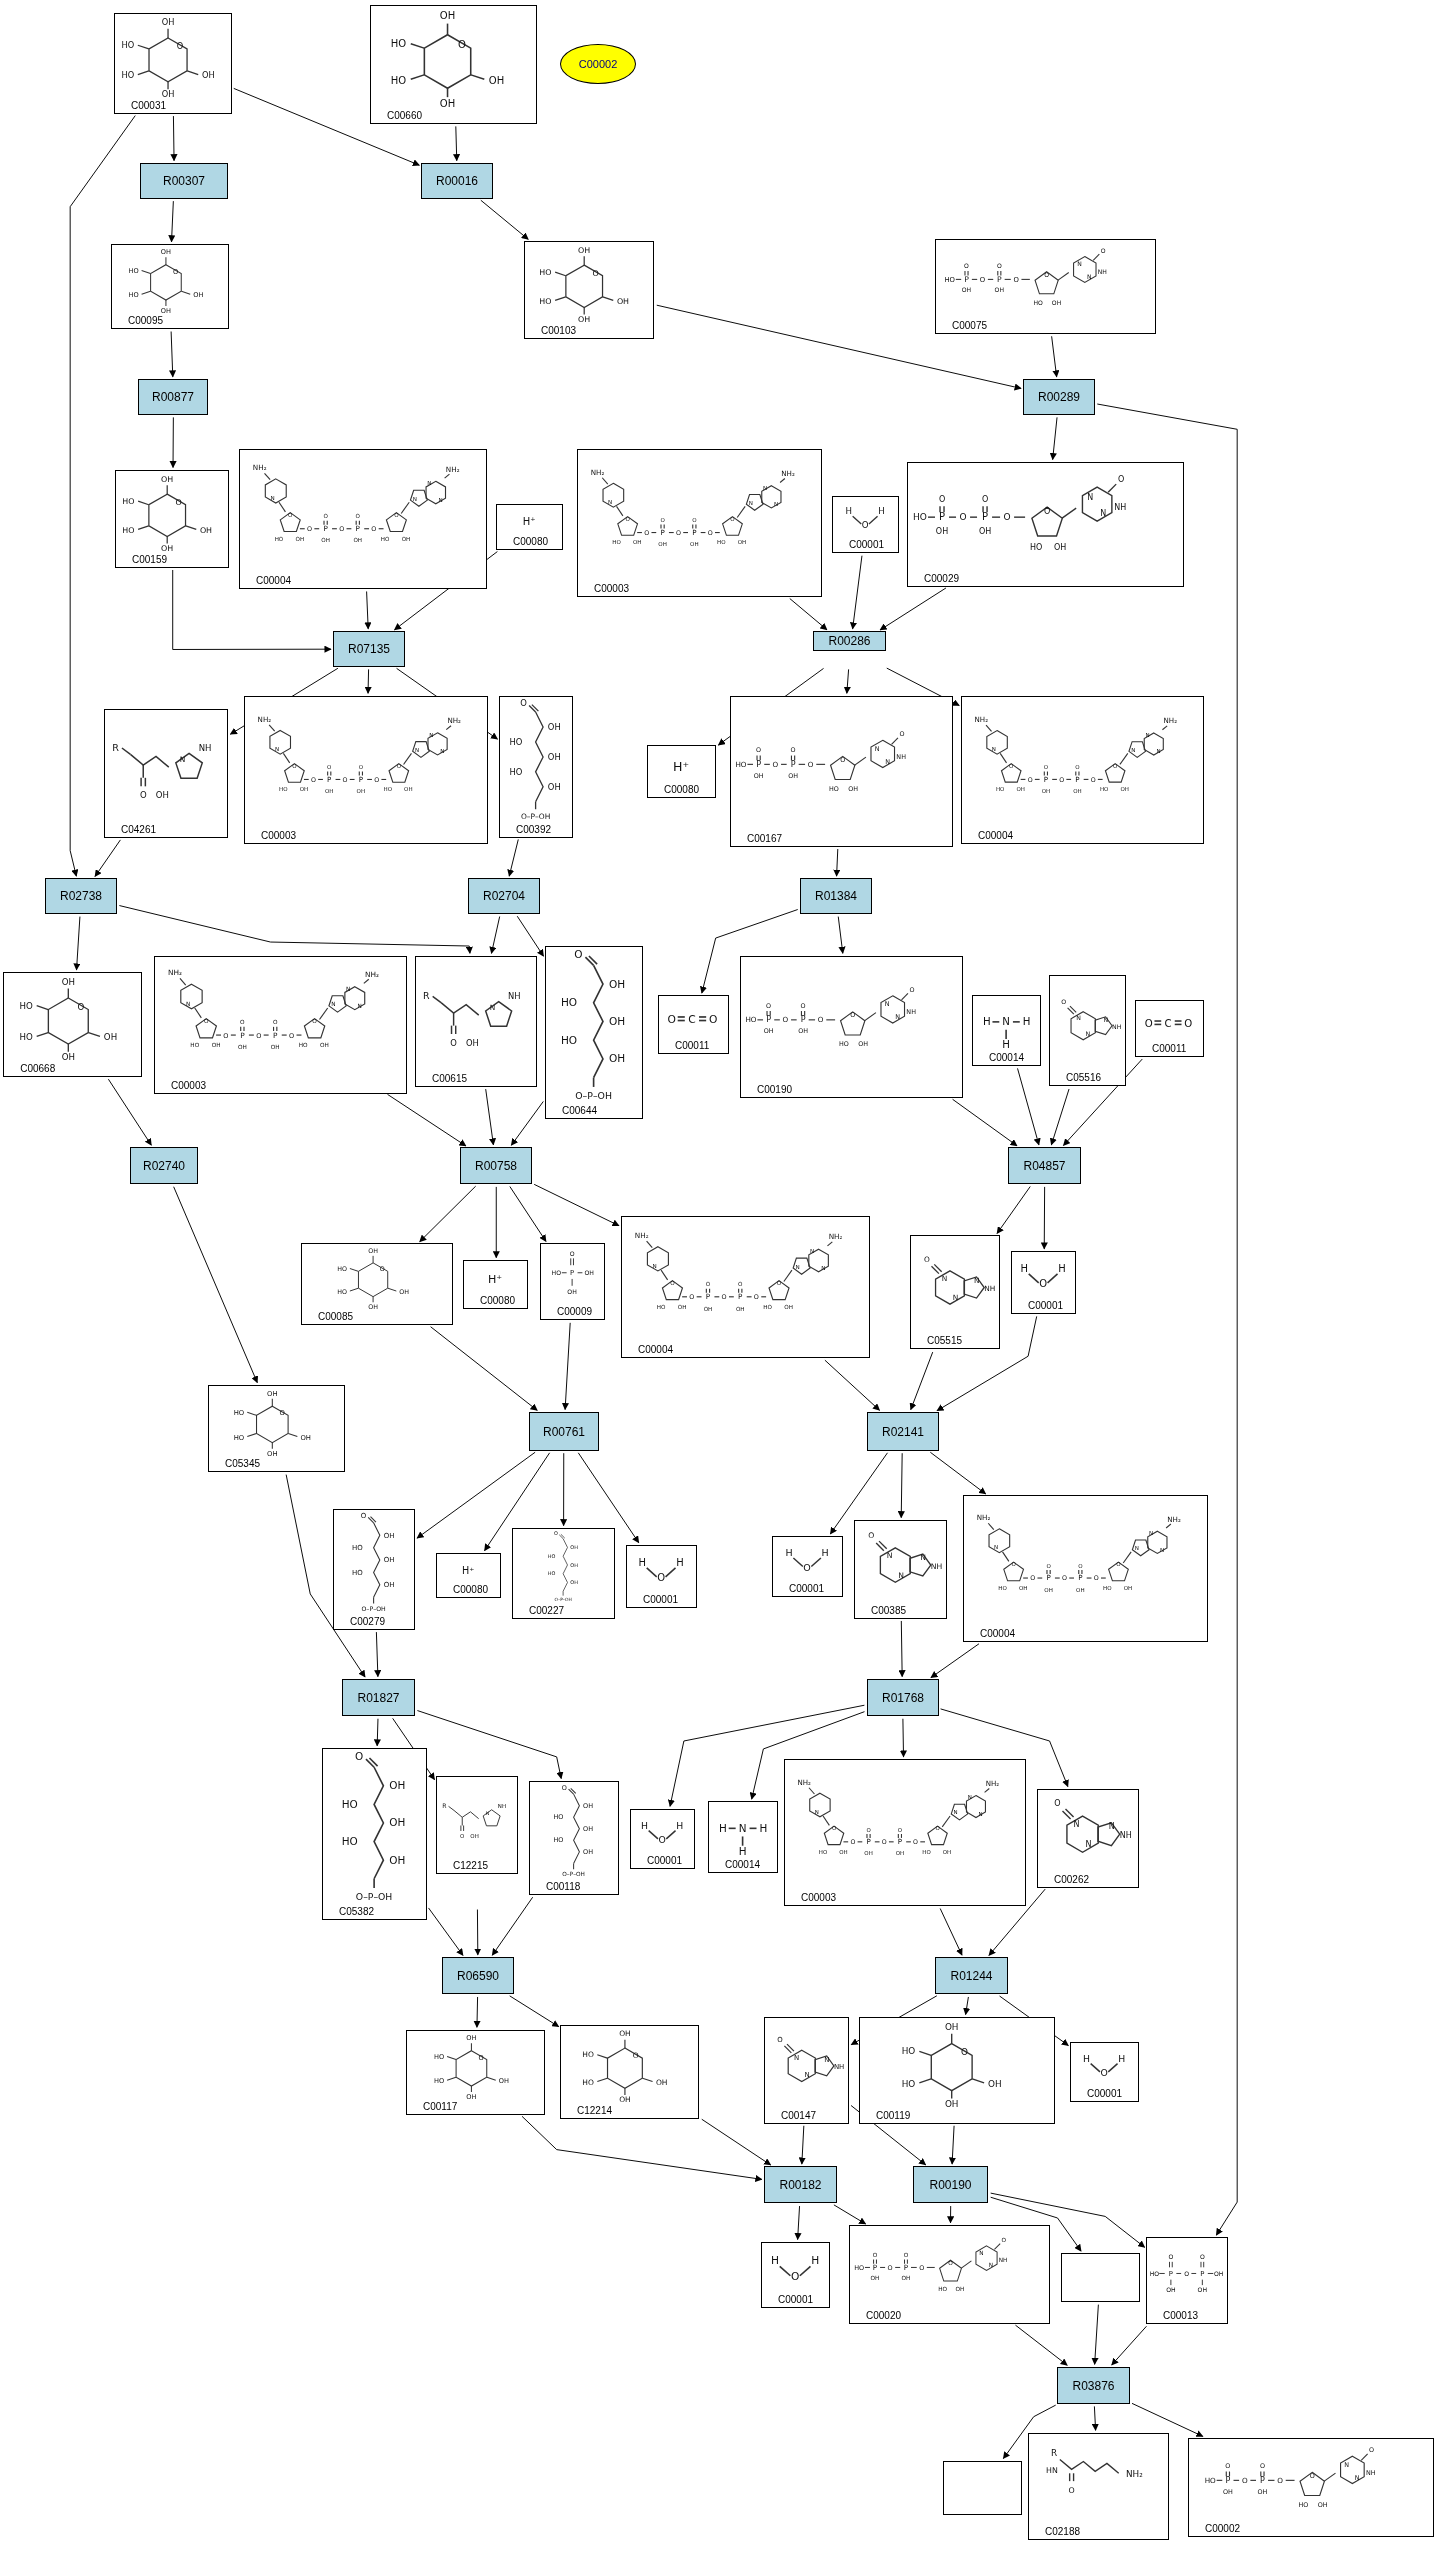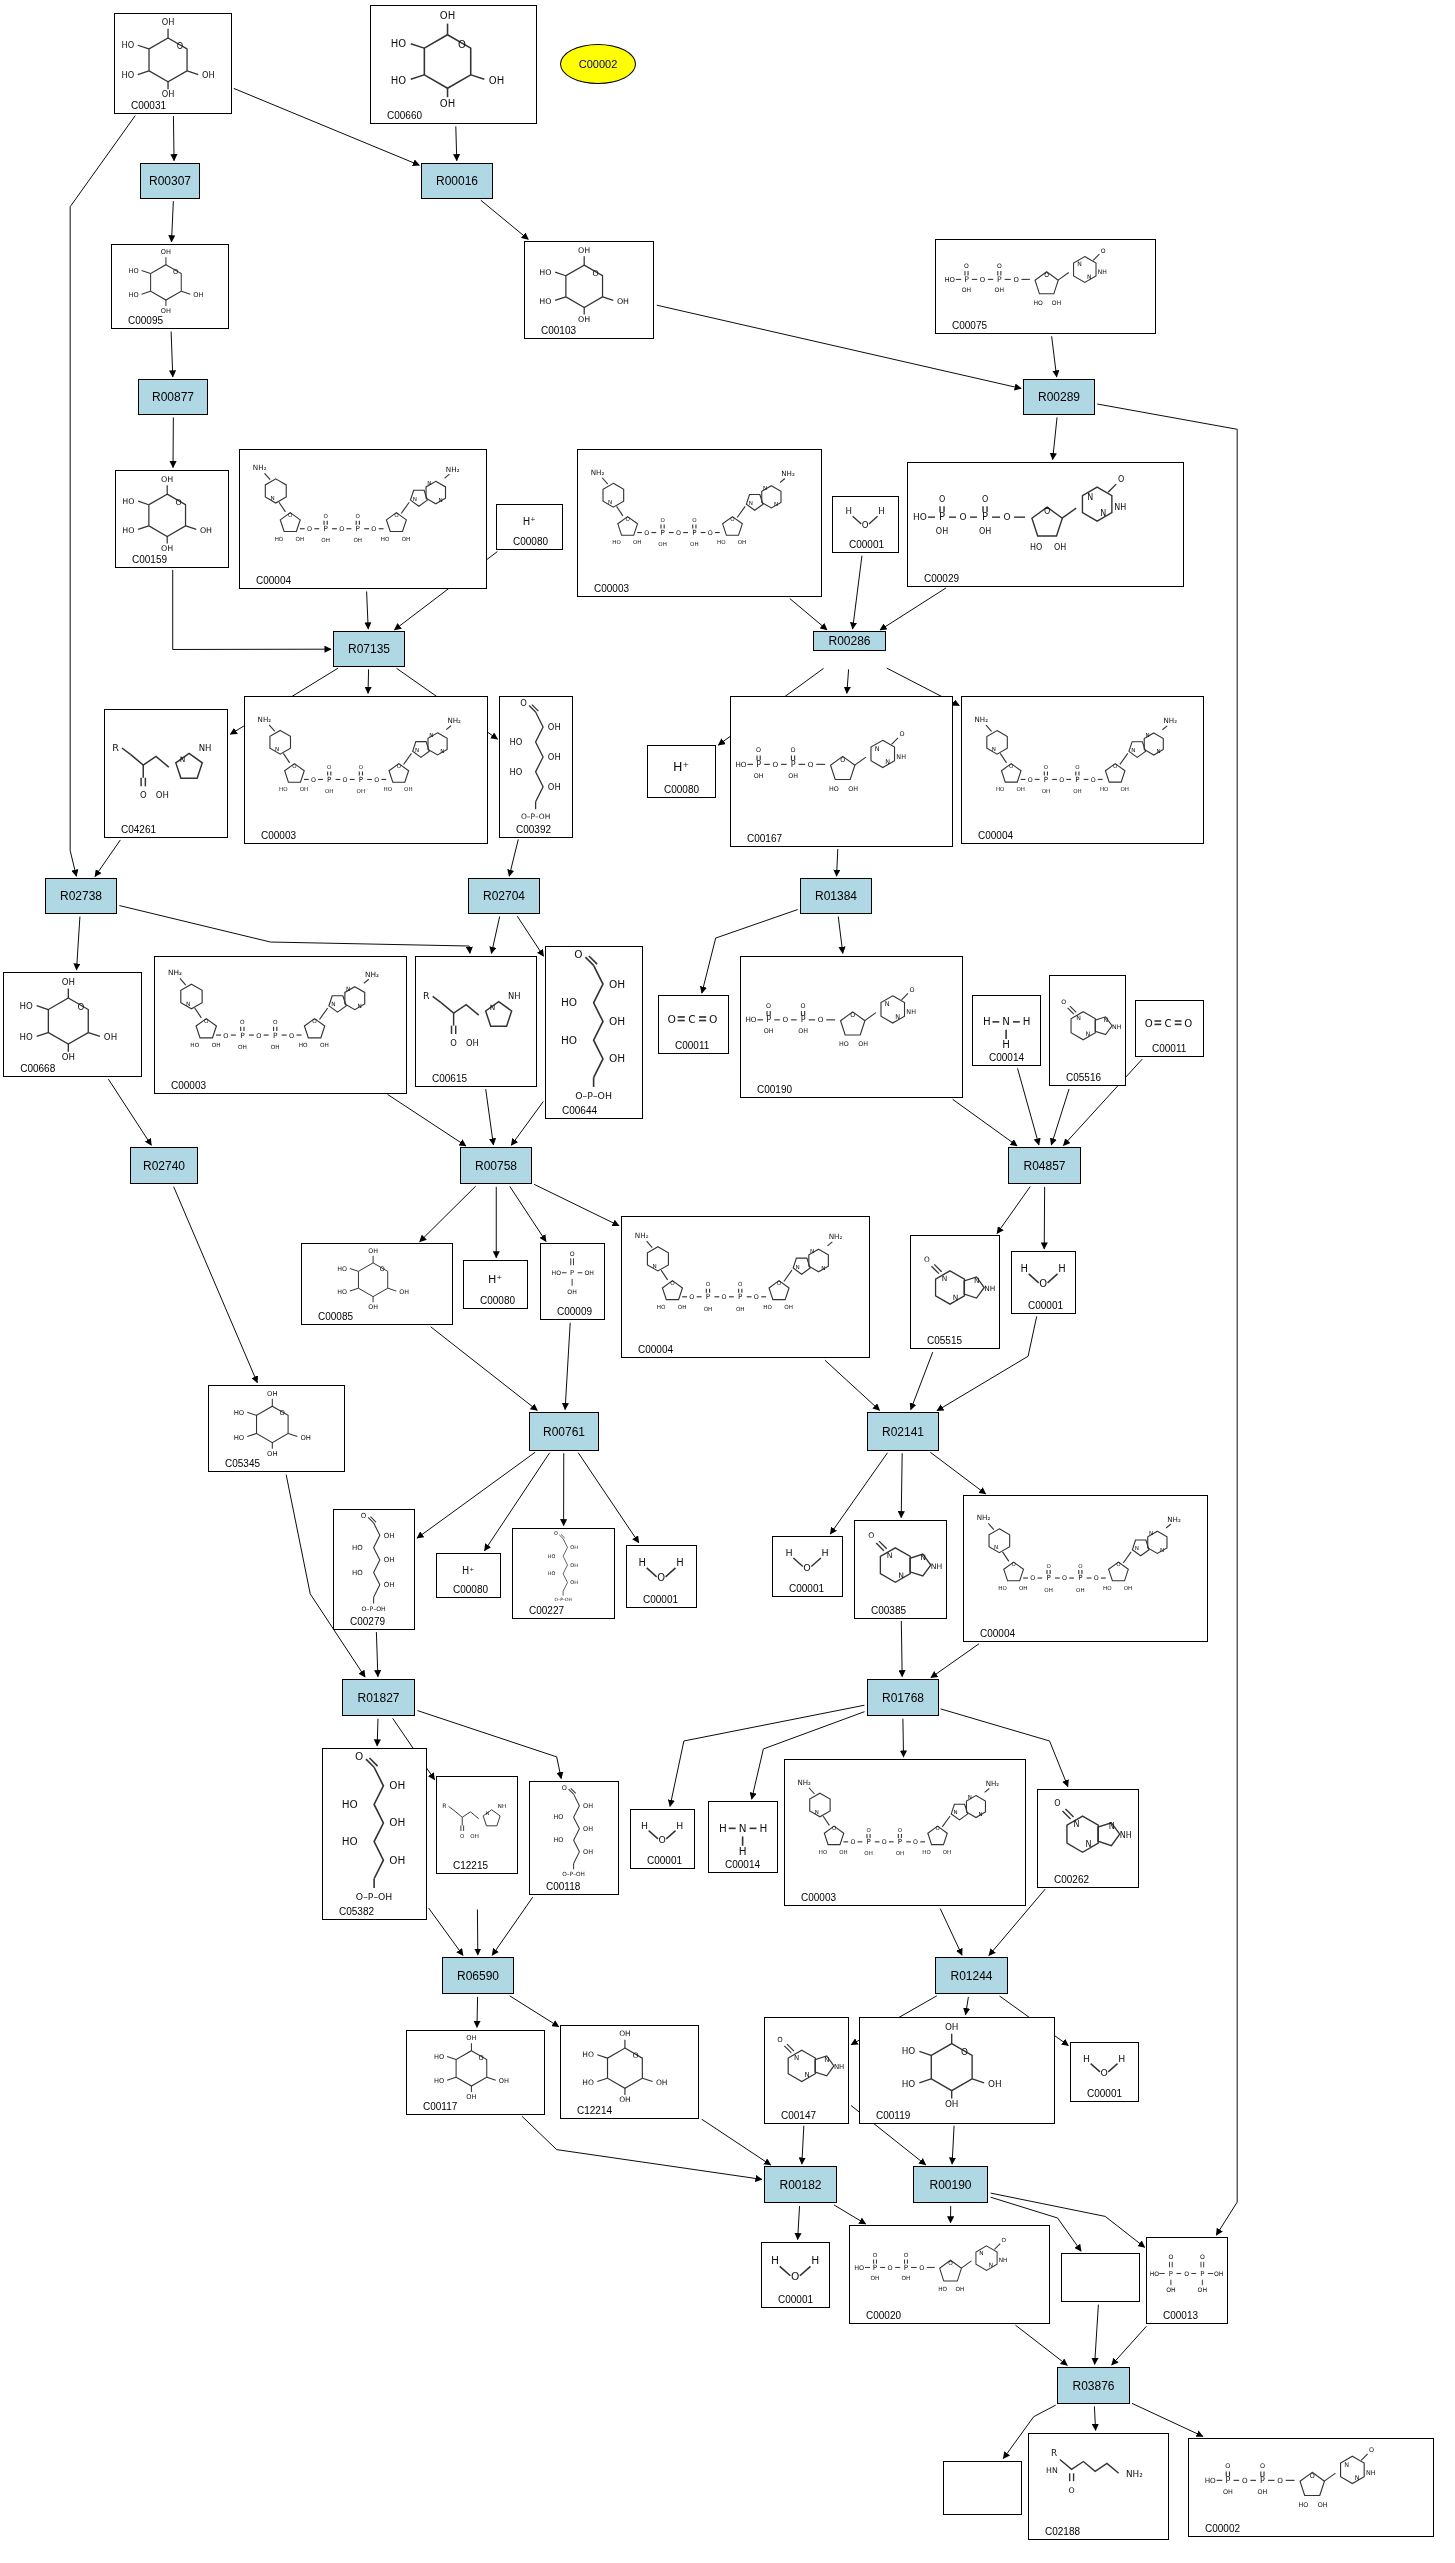--- a/index.html
+++ b/index.html
@@ -1395,21 +1395,21 @@
             <polygon points="187.0,19.0 201.7,27.5 201.7,44.5 187.0,53.0 172.3,44.5 172.3,27.5"></polygon>
             <text x="180" y="32" font-size="8" text-anchor="middle">N</text>
             <text x="193" y="48" font-size="8" text-anchor="middle">N</text>
             <line x1="198" y1="24" x2="206" y2="16"></line>
             <text x="211" y="14" font-size="8" text-anchor="middle">O</text>
             <text x="210" y="42" font-size="8" text-anchor="middle">NH</text>
           </svg>
         </div>
         <span class="clabel">C00002</span>
       </div>
-      <div class="rxn" style="left: 140px; top: 163px; width: 60px; height: 36px; background: rgb(176, 215, 228); border-color: rgb(0, 0, 0); text-align: right;">
+      <div class="rxn" style="left: 140px; top: 163px; width: 88px; height: 36px; background: rgb(176, 215, 228); border-color: rgb(0, 0, 0); text-align: right;">
         <span>R00307</span>
       </div>
       <div class="rxn" style="left: 421px; top: 163px; width: 72px; height: 36px; background: rgb(176, 215, 228); border-color: rgb(0, 0, 0);">
         <span>R00016</span>
       </div>
       <div class="rxn" style="left: 138px; top: 379px; width: 70px; height: 36px; background: rgb(176, 215, 228); border-color: rgb(0, 0, 0);">
         <span>R00877</span>
       </div>
       <div class="rxn" style="left: 1023px; top: 379px; width: 72px; height: 36px; background: rgb(176, 215, 228); border-color: rgb(0, 0, 0);">
         <span>R00289</span>

